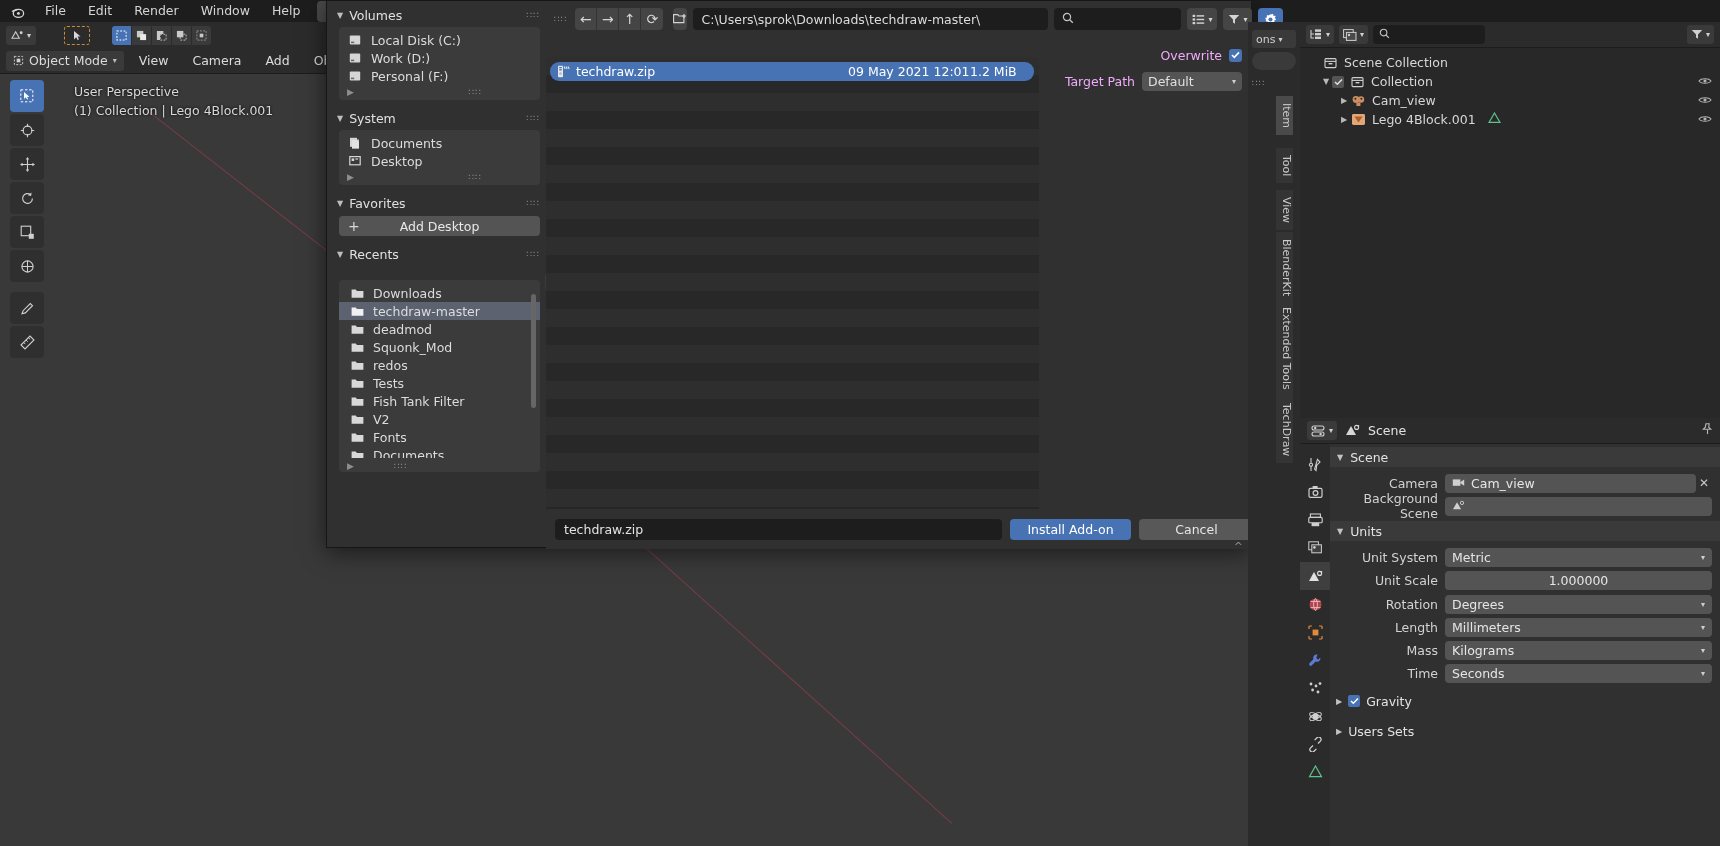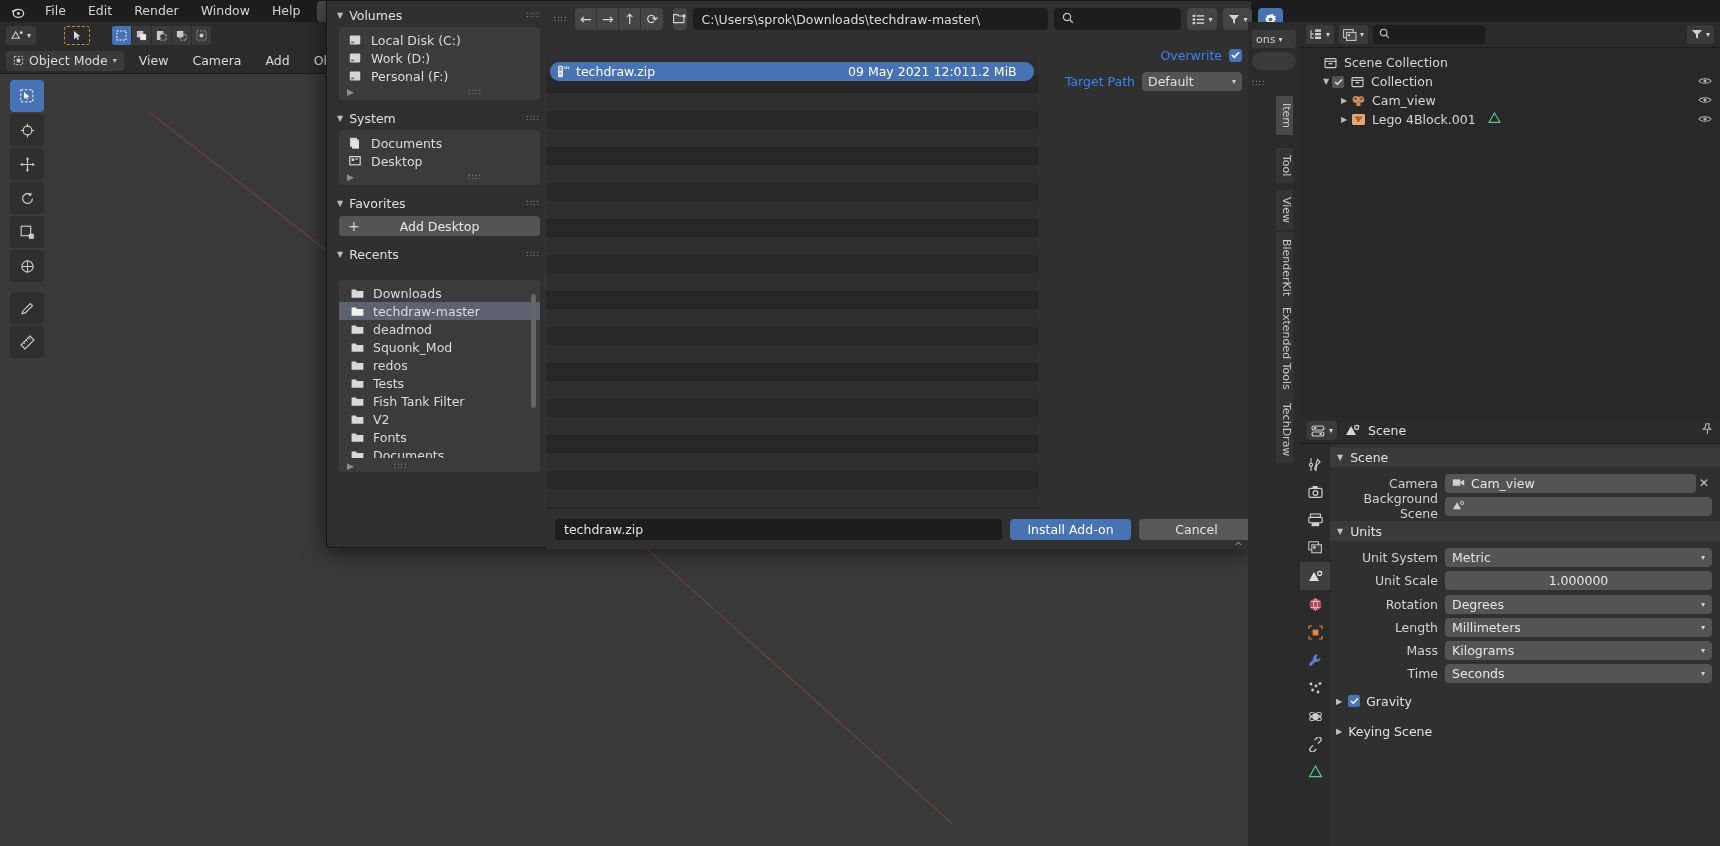--- a/index.html
+++ b/index.html
@@ -138,21 +138,21 @@
     display:flex; align-items:center; font-size:12.5px; color:#fff;
   }
   #file-row .fname{ padding-left:26px;}
   #file-row .fdate{ position:absolute; left:298px;}
   #file-row .fsize{ position:absolute; left:420px;}
   .zipicon{ position:absolute; left:7px; top:3px; width:13px; height:13px;}
 
   
   #fb-right{ position:absolute; left:493px; top:36px; width:212px; height:472px; background:#303030;}
   .fr-row{ display:flex; align-items:center; justify-content:flex-end; height:20px; margin-bottom:6px; padding-right:9px; gap:7px;}
-  .fr-label{ font-size:12.5px; color:#3b82f6; }
+  .fr-label{ font-size:12.5px; color:#f0abfc; }
   .chk{ width:13px; height:13px; background:#4772b3; border-radius:3px; display:flex; align-items:center; justify-content:center;}
   .chk svg{ display:block; }
   .fr-select{
     width:100px; height:19px; background:#545454; border-radius:4px; display:flex; align-items:center;
     padding:0 6px; font-size:12.5px; color:#e0e0e0; position:relative;
   }
   .fr-select .caret{ position:absolute; right:6px; font-size:8px; color:#cfcfcf;}
 
   
   #fb-bottom{ position:absolute; left:0; top:508px; width:705px; height:40px; background:#303030; display:flex; align-items:center; padding:0 9px; gap:8px;}
@@ -274,20 +274,24 @@
     </div>
     <div class="hdr-text">View</div>
     <div class="hdr-text">Camera</div>
     <div class="hdr-text">Add</div>
     <div class="hdr-text">Object</div>
   </div>
 
   <div class="gizline" style="left:150px; top:90px; width:330px; transform:rotate(38deg);"></div>
   <div class="gizline" style="left:640px; top:520px; width:420px; transform:rotate(42deg);"></div>
 
+  <div id="vp-overlay-text">
+    <div>User Perspective</div>
+    <div>(1) Collection | Lego 4Block.001</div>
+  </div>
 
   <div id="vp-toolbar">
     <div class="tool active">
         <svg width="14" height="15" viewBox="0 0 14 15">
           <rect x="0.8" y="0.8" width="12" height="12" fill="none" stroke="#fff" stroke-width="1" stroke-dasharray="2.4 1.8"></rect>
           <path d="M4 3 L4 10 L5.8 8.3 L7 10.6 L8.2 10 L7 7.9 L9.4 7.7Z" fill="#fff"></path>
         </svg>
       </div>
     <div class="tool">
         <svg width="15" height="15" viewBox="0 0 15 15">
@@ -969,16 +973,16 @@
       <span class="pchk">
           <svg width="9" height="8" viewBox="0 0 9 8">
             <path d="M1 4 L3.3 6.3 L8 1.4" fill="none" stroke="#fff" stroke-width="1.5"></path>
           </svg>
         </span>
       <span>Gravity</span>
     </div>
 
     <div class="sub-hdr" style="margin-top:10px">
       <span class="tri">▶</span>
-      <span>Keying Scene</span>
+      <span>Users Sets</span>
     </div>
   </div>
 </div>
 
 </body></html>

